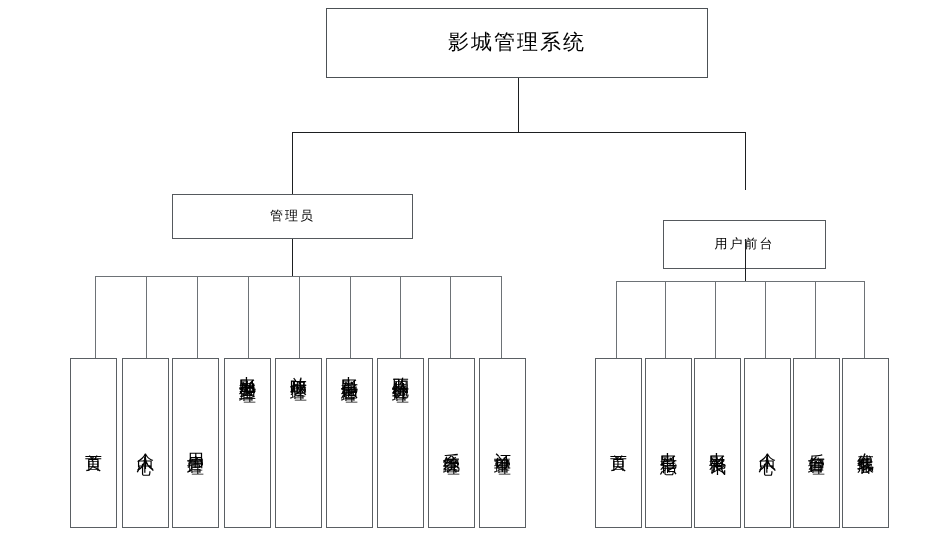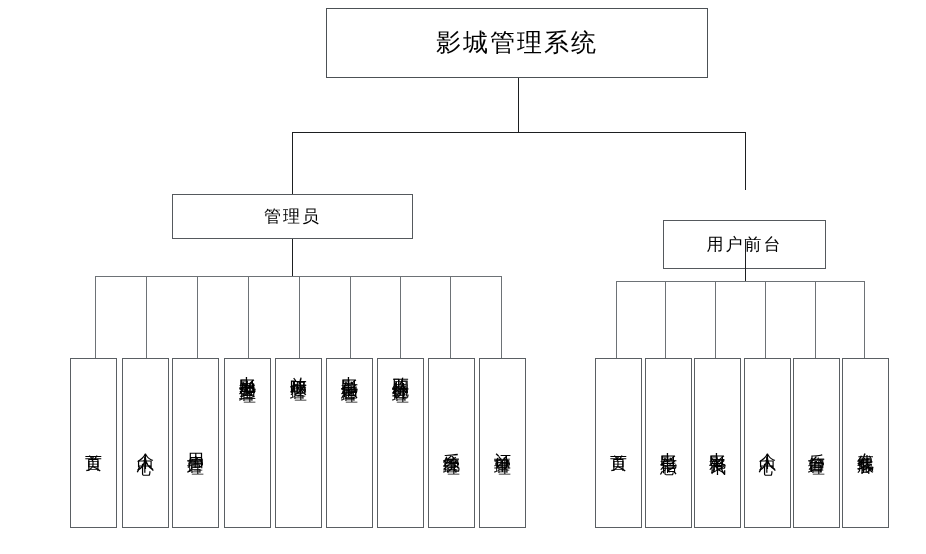--- a/index.html
+++ b/index.html
@@ -38,29 +38,29 @@
   }
   
   .node-root {
     left: 326px;
     top: 8px;
     width: 382px;
     height: 70px;
     border-color: #4c5155;
   }
   .node-root .node-label {
-    font-size: 25px;
+    font-size: 21px;
     letter-spacing: 2px;
   }
   
   .node-l2 {
     border-color: #55595d;
   }
   .node-l2 .node-label {
-    font-size: 17px;
+    font-size: 13px;
     letter-spacing: 2px;
   }
   .node-admin {
     left: 172px;
     top: 194px;
     width: 241px;
     height: 45px;
   }
   .node-user {
     left: 663px;

